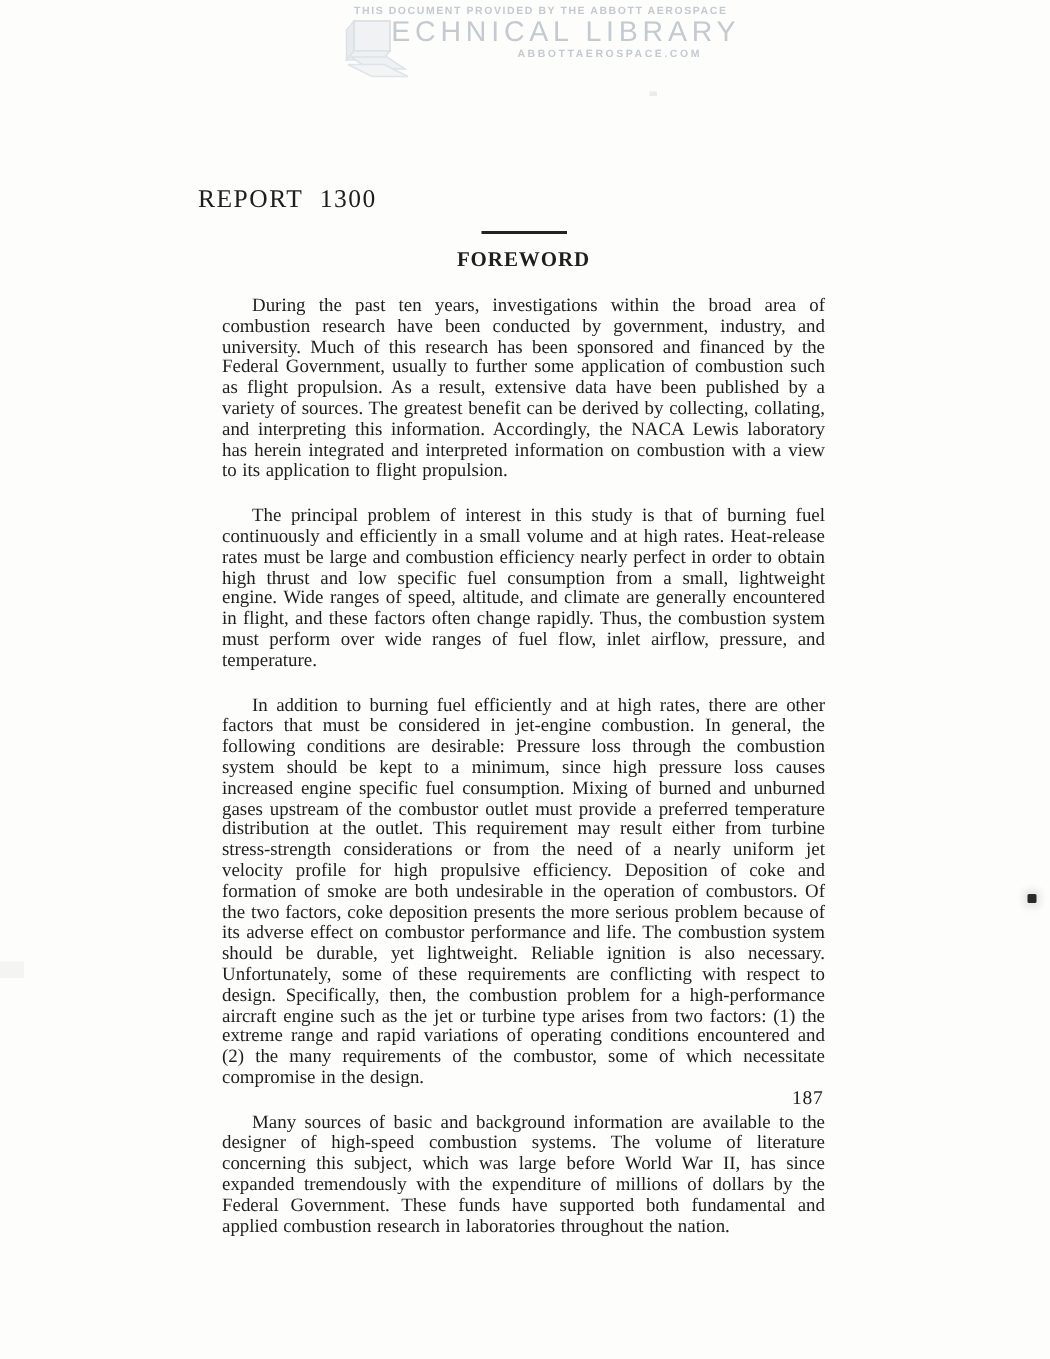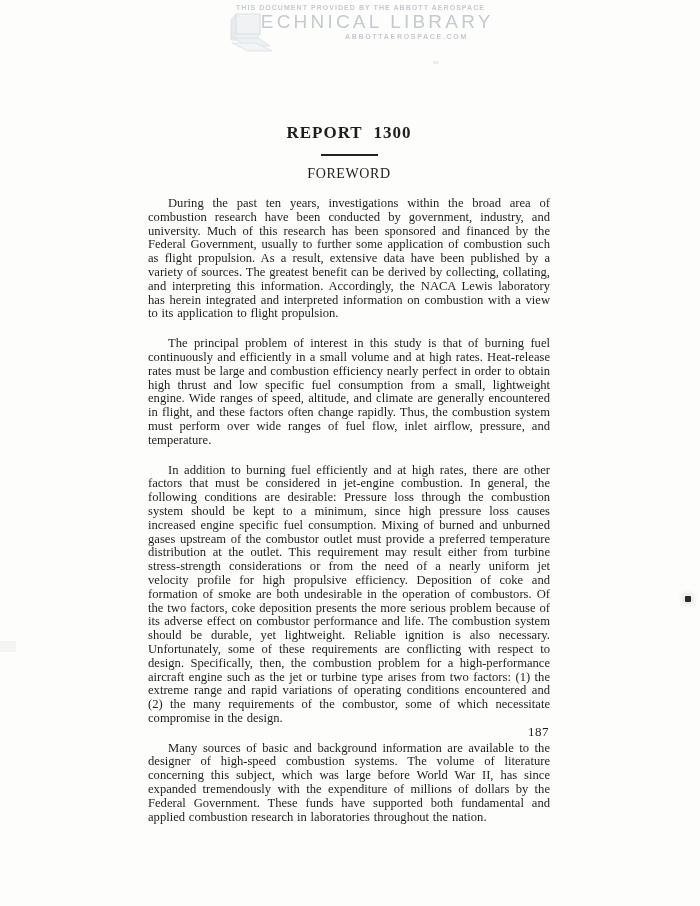--- a/index.html
+++ b/index.html
@@ -61,38 +61,38 @@
   
   .content {
     position: absolute;
     left: 132px;
     top: 124px;
     width: 434px;
     color: #1e1e1e;
   }
   .report-title {
     margin: 0;
-    text-align: center;
+    text-align: left;
     font-size: 17px;
-    font-weight: bold;
+    font-weight: normal;
     letter-spacing: 1px;
     word-spacing: 6px;
     line-height: 1;
   }
   .title-divider {
     width: 57px;
     height: 2px;
     background: #232323;
     margin: 13px auto 11px auto;
   }
   .section-title {
     margin: 0 0 10px 0;
     text-align: center;
     font-size: 14px;
-    font-weight: normal;
+    font-weight: bold;
     letter-spacing: 0.6px;
     line-height: 1;
   }
   .body-text p {
     margin: 16px;
     font-size: 12.6px;
     line-height: 13.8px;
     text-align: justify;
     text-indent: 20px;
     word-spacing: 0.6px;

